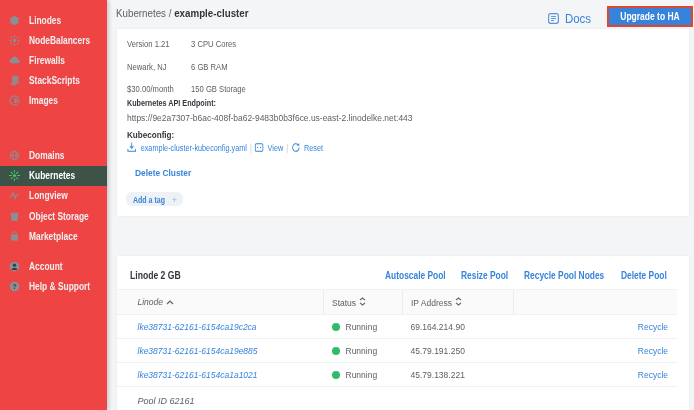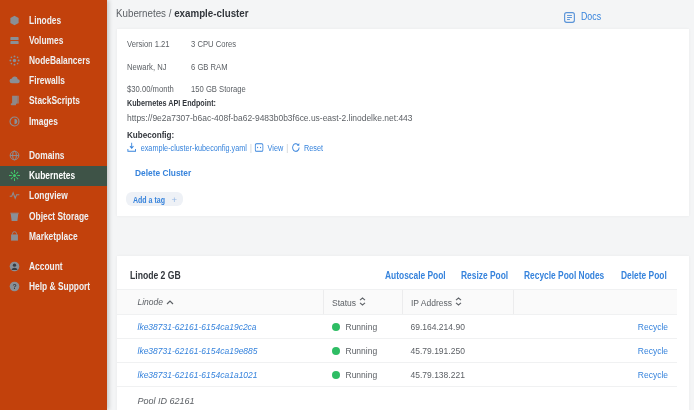--- a/index.html
+++ b/index.html
@@ -2,36 +2,36 @@
 <html><head>
 <meta charset="utf-8">
 <style>
   * { margin:0; padding:0; box-sizing:border-box; }
   html,body { width:694px; height:410px; overflow:hidden; }
   body { font-family:"Liberation Sans", sans-serif; background:#f4f5f6; position:relative; }
   .sx { display:inline-block; transform:scaleX(0.85); transform-origin:0 50%; white-space:nowrap; }
 
   
   .sidebar { position:absolute; left:0; top:0; width:107px; height:410px;
-    background:#c2410c; box-shadow:2px 0 4px rgba(0,0,0,0.18); }
+    background:#ef4444; box-shadow:2px 0 4px rgba(0,0,0,0.18); }
   .nav { position:absolute; left:0; width:107px; }
   .g1 { top:10px; } .g2 { top:145.5px; } .g3 { top:256.5px; }
   .item { height:20.2px; display:flex; align-items:center; position:relative; }
   .item svg { position:absolute; left:9px; width:11px; height:11px; }
   .item span { position:absolute; left:29px; color:#eff0f1; font-size:10px; font-weight:700; white-space:nowrap; transform:scaleX(0.84); transform-origin:0 50%; }
   .item.sel { background:#3e5347;padding-left:39px; }
   .item.sel span { color:#fff; }
 
   
   .main { position:absolute; left:107px; top:0; width:587px; height:410px; }
 
   .crumb { position:absolute; left:9px; top:7px; font-size:11.5px; color:#5d6166; }
   .crumb b { color:#32363c; font-weight:700; }
 
-  .docs { position:absolute; left:456px; top:11px; color:#3683dc; font-size:10px; display:flex; align-items:flex-start; }
+  .docs { position:absolute; left:440px; top:11px; color:#3683dc; font-size:13px; display:flex; align-items:center; }
   .docs svg { margin-right:5px; }
 
   .redbox { position:absolute; left:500px; top:6px; width:86px; height:21px; border:2px solid #e2452d; background:#3683dc; display:flex; align-items:center; justify-content:center; }
   .redbox span { color:#fff; font-size:10px; font-weight:700; transform:scaleX(0.85); white-space:nowrap; }
 
   .card1 { position:absolute; left:9.5px; top:29px; width:572.5px; height:187px; background:#fff; box-shadow:0 0 3px rgba(0,0,0,0.05); }
   .grid { position:absolute; left:10.5px; top:4px; font-size:9px; color:#5d6166; }
   .grid .r { height:22.4px; display:flex; align-items:center; }
   .grid .c1 { width:64px; }
   .lbl { position:absolute; left:10.5px; font-size:9px; font-weight:700; color:#32363c; }
@@ -73,29 +73,20 @@
     <div class="nav g1">
       <div class="item">
         <svg viewBox="0 0 16 16">
           <path fill="#8a8f96" d="M8 1l6 3.5v7L8 15l-6-3.5v-7z"></path>
         </svg>
         <span>Linodes</span>
       </div>
       <div class="item">
         <svg viewBox="0 0 16 16">
           <g fill="#8a8f96">
-            <rect x="2" y="3" width="12" height="4.4" rx="1"></rect>
-            <rect x="2" y="8.8" width="12" height="4.4" rx="1"></rect>
-          </g>
-        </svg>
-        <span>Volumes</span>
-      </div>
-      <div class="item">
-        <svg viewBox="0 0 16 16">
-          <g fill="#8a8f96">
             <circle cx="8" cy="8" r="2.4"></circle>
             <circle cx="8" cy="2" r="1.4"></circle>
             <circle cx="8" cy="14" r="1.4"></circle>
             <circle cx="2" cy="8" r="1.4"></circle>
             <circle cx="14" cy="8" r="1.4"></circle>
             <circle cx="3.5" cy="3.5" r="1.2"></circle>
             <circle cx="12.5" cy="3.5" r="1.2"></circle>
             <circle cx="3.5" cy="12.5" r="1.2"></circle>
             <circle cx="12.5" cy="12.5" r="1.2"></circle>
           </g>
@@ -184,20 +175,23 @@
   </div>
 
   <div class="main">
     <div class="crumb"><span class="sx">Kubernetes / <b>example-cluster</b></span></div>
     <div class="docs">
       <svg width="13" height="13" viewBox="0 0 16 16">
         <rect x="2" y="2" width="12" height="12" rx="2.5" fill="none" stroke="#5a94d8" stroke-width="1.4"></rect>
         <path stroke="#5a94d8" stroke-width="1.2" fill="none" d="M5 5.5h6M5 8h6M5 10.5h3.5"></path>
       </svg>
       <span class="sx" style="transform:scaleX(0.88)">Docs</span>
+    </div>
+    <div class="redbox">
+      <span>Upgrade to HA</span>
     </div>
 
     <div class="card1">
       <div class="grid">
         <div class="r">
           <div class="c1"><span class="sx">Version 1.21</span></div>
           <div><span class="sx">3 CPU Cores</span></div>
         </div>
         <div class="r">
           <div class="c1"><span class="sx">Newark, NJ</span></div>

